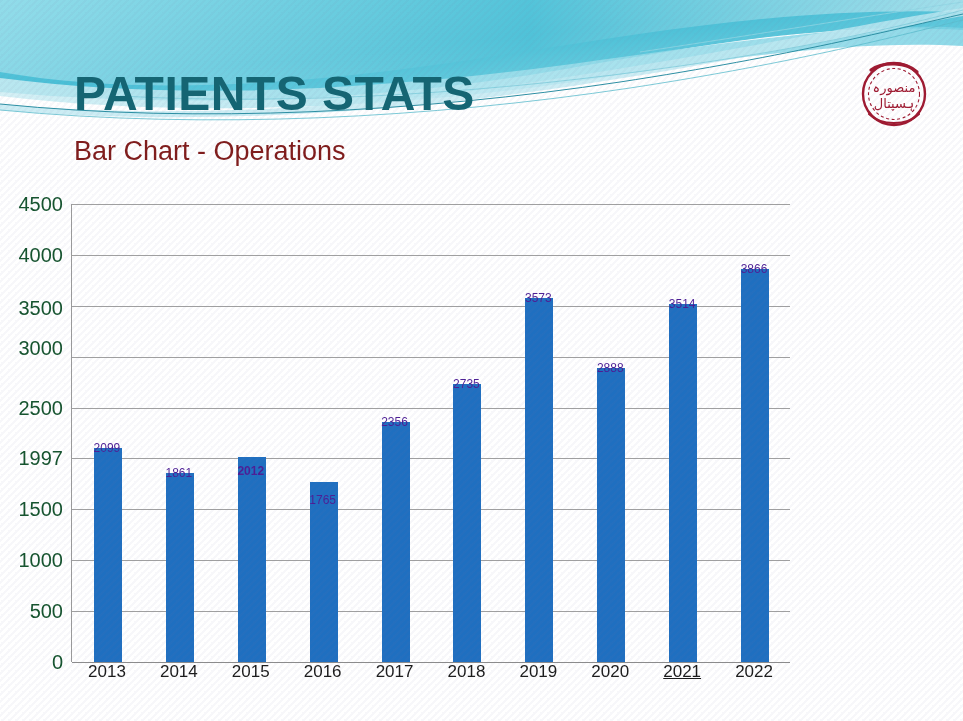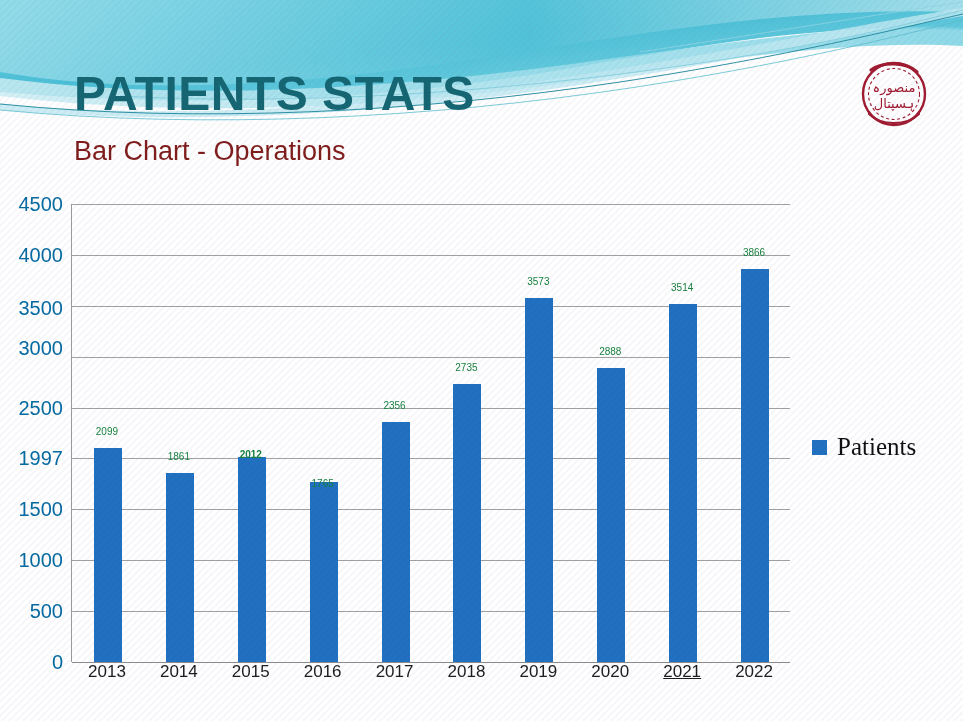--- a/index.html
+++ b/index.html
@@ -93,45 +93,46 @@
   }
   .gridline.axis {
     border-top-color: #8c8c8c;
   }
   .ytick {
     position: absolute;
     right: 0;
     width: 62px;
     text-align: right;
     font-size: 20px;
-    color: #0369a1;
+    color: #14532d;
     transform: translateY(-50%);
     white-space: nowrap;
   }
   #yaxis {
     position: absolute;
     left: 0;
     top: 14px;
     width: 63px;
     height: 458px;
   }
   .bar {
     position: absolute;
     bottom: 0;
     width: 28px;
     background: #1f6fc0;
   }
   .bar-label {
     position: absolute;
     width: 70px;
     text-align: center;
-    font-size: 10px;
-    color: #15803d;
+    font-size: 12px;
+    color: #4c1d95;
     font-family: "Liberation Sans", sans-serif;
     white-space: nowrap;
+    margin-top: 15px;
   }
   .xtick {
     position: absolute;
     top: 472px;          
     width: 70px;
     text-align: center;
     font-size: 17px;
     color: #1a1a1a;
     white-space: nowrap;
   }
@@ -239,24 +240,20 @@
         <div class="bar" title="2014: 1861" style="left: 93.85px; height: 189.408px; background: rgb(31, 111, 192);"></div>
         <div class="bar" title="2015: 2012" style="left: 165.75px; height: 204.777px; background: rgb(31, 111, 192);"></div>
         <div class="bar" title="2016: 1765" style="left: 237.65px; height: 179.638px; background: rgb(31, 111, 192);"></div>
         <div class="bar" title="2017: 2356" style="left: 309.55px; height: 239.788px; background: rgb(31, 111, 192);"></div>
         <div class="bar" title="2018: 2735" style="left: 381.45px; height: 278.362px; background: rgb(31, 111, 192);"></div>
         <div class="bar" title="2019: 3573" style="left: 453.35px; height: 363.652px; background: rgb(31, 111, 192);"></div>
         <div class="bar" title="2020: 2888" style="left: 525.25px; height: 293.934px; background: rgb(31, 111, 192);"></div>
         <div class="bar" title="2021: 3514" style="left: 597.15px; height: 357.647px; background: rgb(31, 111, 192);"></div>
         <div class="bar" title="2022: 3866" style="left: 669.05px; height: 393.473px; background: rgb(31, 111, 192);"></div>
       </div>
-    <div id="legend">
-      <div id="legend-swatch"></div>
-      <div id="legend-label">Patients</div>
-    </div>
   <div class="bar-label" style="left: 71.95px; top: 236.368px;">2099</div>
       <div class="xtick" style="left: 71.95px;">2013</div>
       <div class="bar-label" style="left: 143.85px; top: 260.592px;">1861</div>
       <div class="xtick" style="left: 143.85px;">2014</div>
       <div class="bar-label" style="left: 215.75px; top: 259px; font-weight: bold;">2012</div>
       <div class="xtick" style="left: 215.75px;">2015</div>
       <div class="bar-label" style="left: 287.65px; top: 288px;">1765</div>
       <div class="xtick" style="left: 287.65px;">2016</div>
       <div class="bar-label" style="left: 359.55px; top: 210.212px;">2356</div>
       <div class="xtick" style="left: 359.55px;">2017</div>

